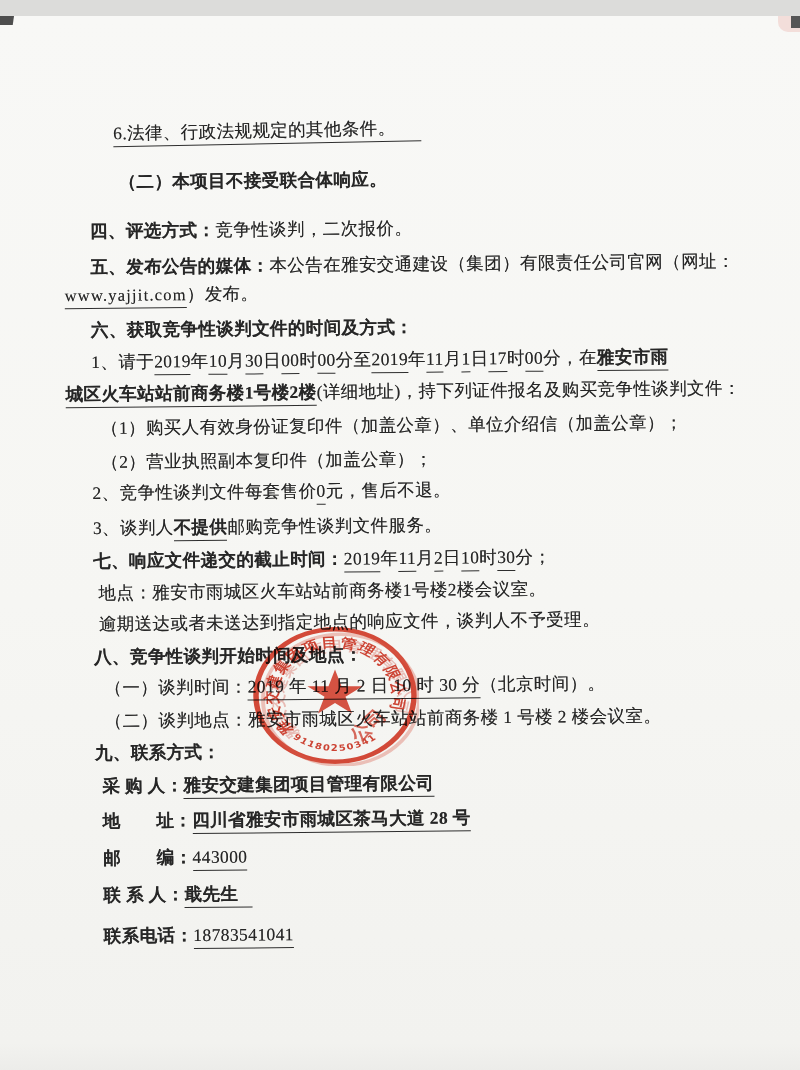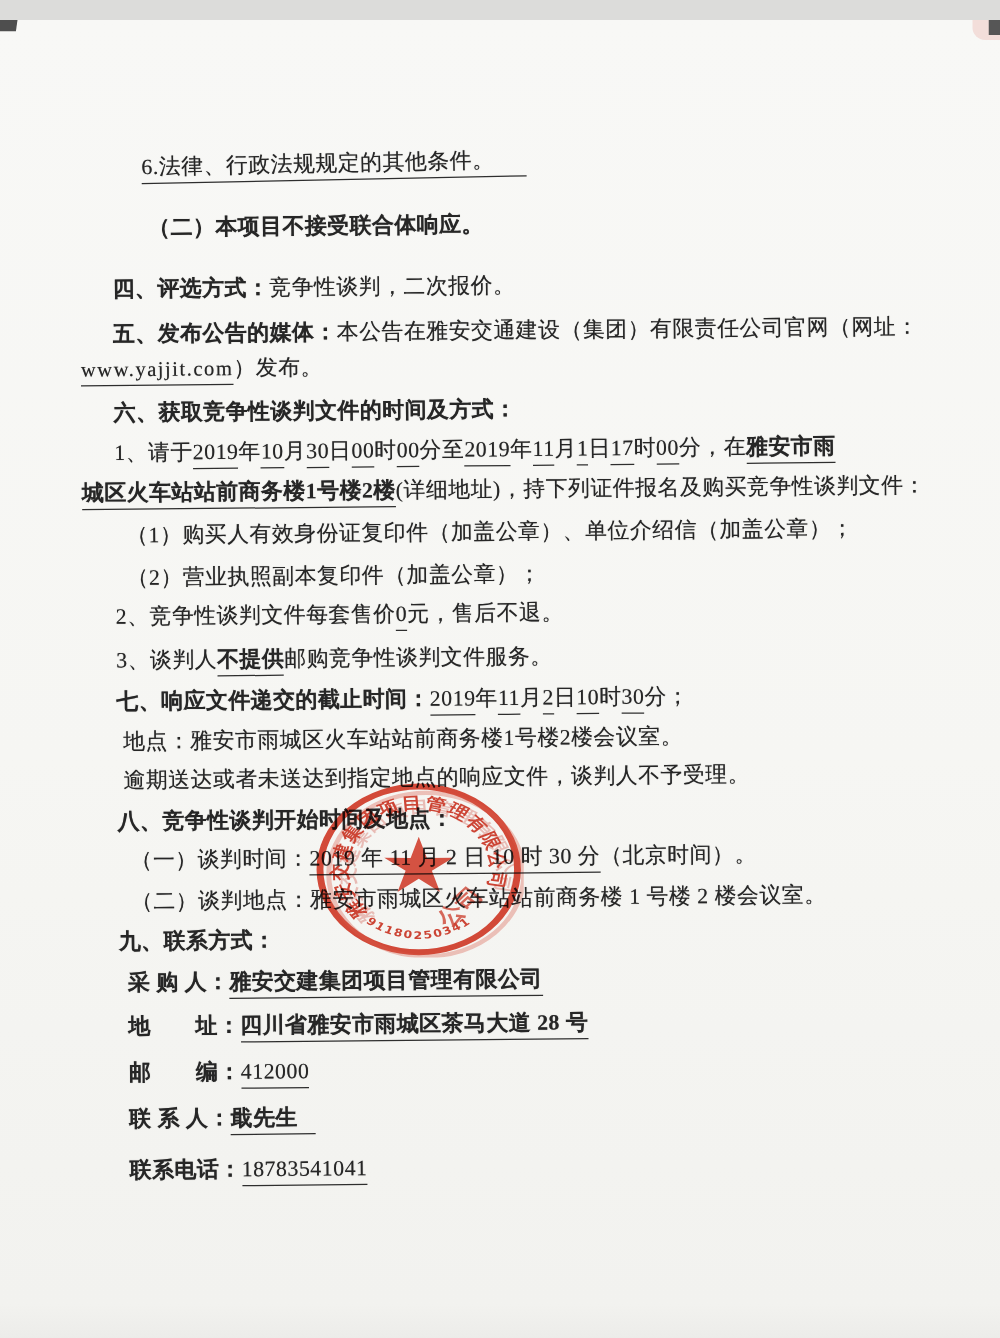--- a/index.html
+++ b/index.html
@@ -66,21 +66,21 @@
       <div class="line " style="left: 88px; top: 497px;"><span>3、谈判人</span><span class="b u">不提供</span><span>邮购竞争性谈判文件服务。</span></div>
       <div class="line " style="left: 88px; top: 530px;"><span class="b">七、响应文件递交的截止时间：</span><span class="u">2019</span><span> 年 </span><span class="u">11</span><span> 月 </span><span class="u">2</span><span> 日 </span><span class="u">10</span><span> 时 </span><span class="u">30</span><span> 分；</span></div>
       <div class="line " style="left: 93px; top: 562px;"><span>地点：雅安市雨城区火车站站前商务楼1号楼2楼会议室。</span></div>
       <div class="line " style="left: 93px; top: 593px;"><span>逾期送达或者未送达到指定地点的响应文件，谈判人不予受理。</span></div>
       <div class="line " style="left: 88px; top: 626px;"><span class="b">八、竞争性谈判开始时间及地点：</span></div>
       <div class="line " style="left: 98px; top: 657px;"><span>（一）谈判时间：</span><span class="u">2019 年 11 月 2 日 10 时 30 分</span><span>（北京时间）。</span></div>
       <div class="line " style="left: 98px; top: 690px;"><span>（二）谈判地点：</span><span>雅安市雨城区火车站站前商务楼 1 号楼 2 楼会议室。</span></div>
       <div class="line " style="left: 88px; top: 722px;"><span class="b">九、联系方式：</span></div>
       <div class="line " style="left: 95px; top: 755px;"><span class="b">采 购 人：</span><span class="b u">雅安交建集团项目管理有限公司</span></div>
       <div class="line " style="left: 95px; top: 790px;"><span class="b">地　　址：</span><span class="b u">四川省雅安市雨城区茶马大道 28 号</span></div>
-      <div class="line " style="left: 95px; top: 827px;"><span class="b">邮　　编：</span><span class="u">412000</span></div>
+      <div class="line " style="left: 95px; top: 827px;"><span class="b">邮　　编：</span><span class="u">443000</span></div>
       <div class="line " style="left: 95px; top: 864px;"><span class="b">联 系 人：</span><span class="b u pad">戢先生</span></div>
       <div class="line " style="left: 95px; top: 905px;"><span class="b">联系电话：</span><span class="u">18783541041</span></div>
     </div>
 
   <svg class="stamp" viewBox="0 0 168 168" preserveAspectRatio="none" aria-hidden="true">
     <defs>
       <path id="ringPath" d="M 43 125 A 58 58 0 1 1 125 125" fill="none"></path>
       <path id="ringPath2" d="M 49 129 A 58 58 0 1 1 131 129" fill="none"></path>
       <path id="codePath" d="M 41.6 134.6 A 66 66 0 0 0 126.4 134.6" fill="none"></path>
     </defs>

